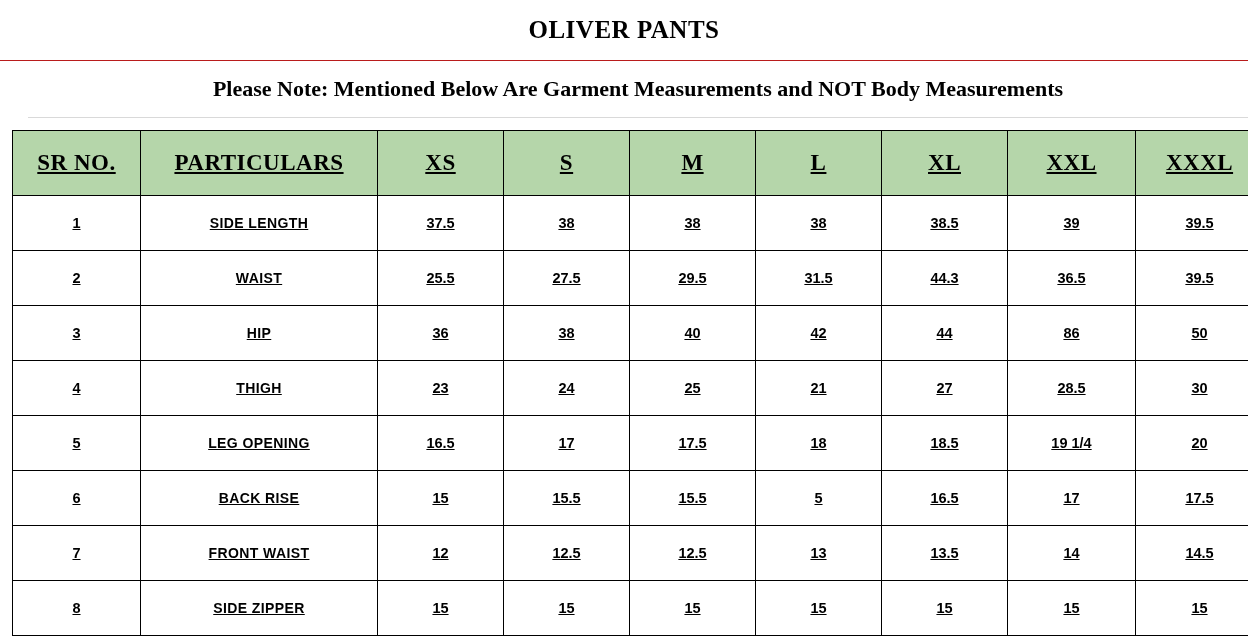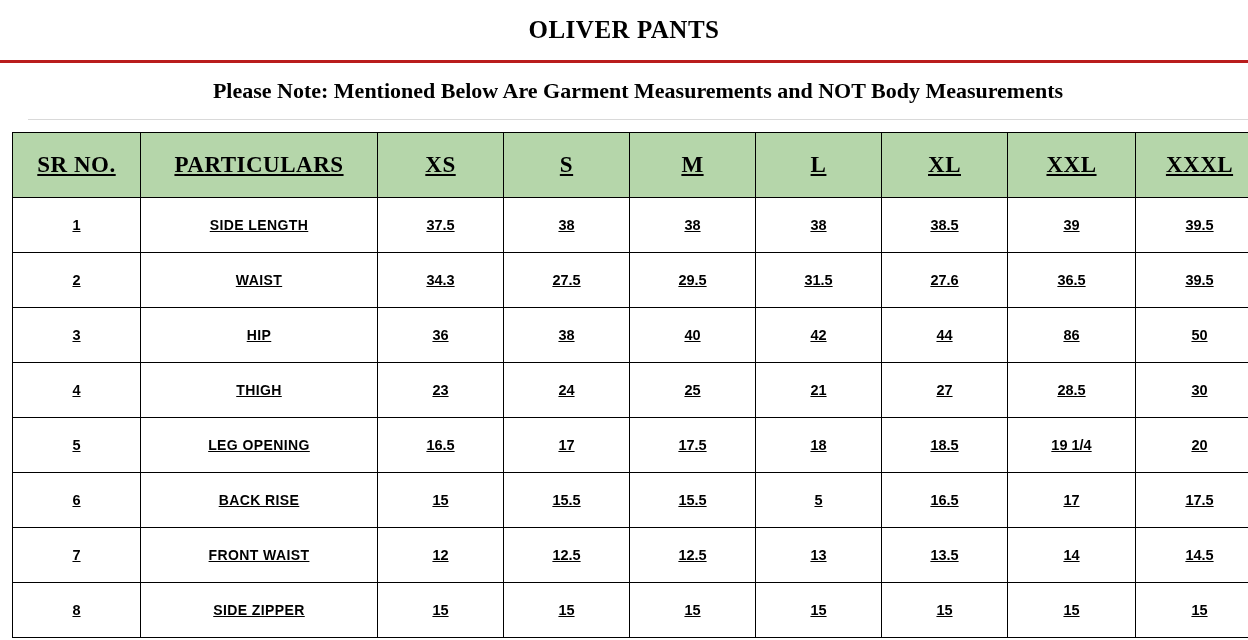--- a/index.html
+++ b/index.html
@@ -19,21 +19,21 @@
     height: 640px;
     position: relative;
     background: #ffffff;
     box-sizing: border-box;
   }
   .title-bar {
     height: 60px;
     display: flex;
     align-items: center;
     justify-content: center;
-    border-bottom: 3px solid #b91c1c;
+    border-bottom: 1px solid #b91c1c;
   }
   .title-text {
     font-family: "Liberation Serif", serif;
     font-weight: bold;
     font-size: 25px;
     letter-spacing: 0.5px;
     color: #000000;
   }
   .note-bar {
     height: 56px;
@@ -134,25 +134,25 @@
           <td>38</td>
           <td>38</td>
           <td>38</td>
           <td>38.5</td>
           <td>39</td>
           <td>39.5</td>
         </tr>
         <tr>
           <td class="sr-cell">2</td>
           <td class="particular-cell">WAIST</td>
-          <td>34.3</td>
+          <td>25.5</td>
           <td>27.5</td>
           <td>29.5</td>
           <td>31.5</td>
-          <td>27.6</td>
+          <td>44.3</td>
           <td>36.5</td>
           <td>39.5</td>
         </tr>
         <tr>
           <td class="sr-cell">3</td>
           <td class="particular-cell">HIP</td>
           <td>36</td>
           <td>38</td>
           <td>40</td>
           <td>42</td>

